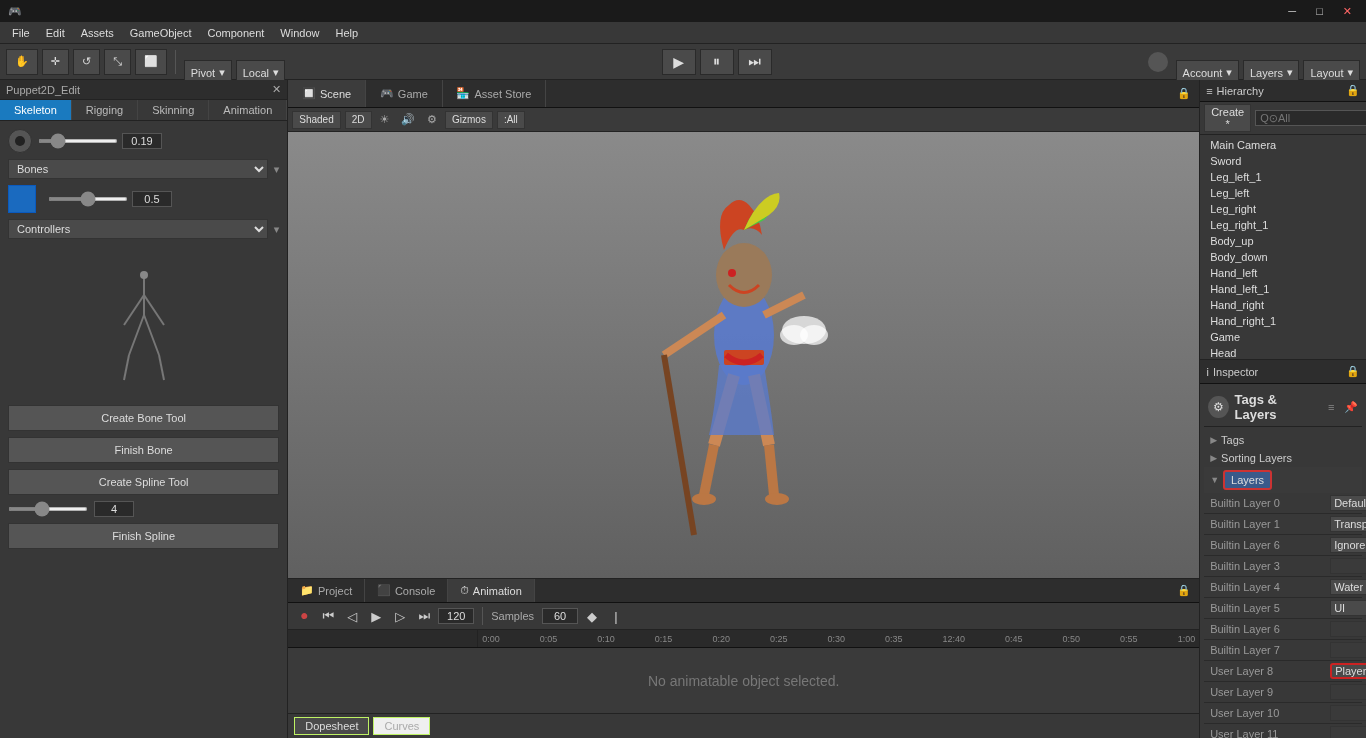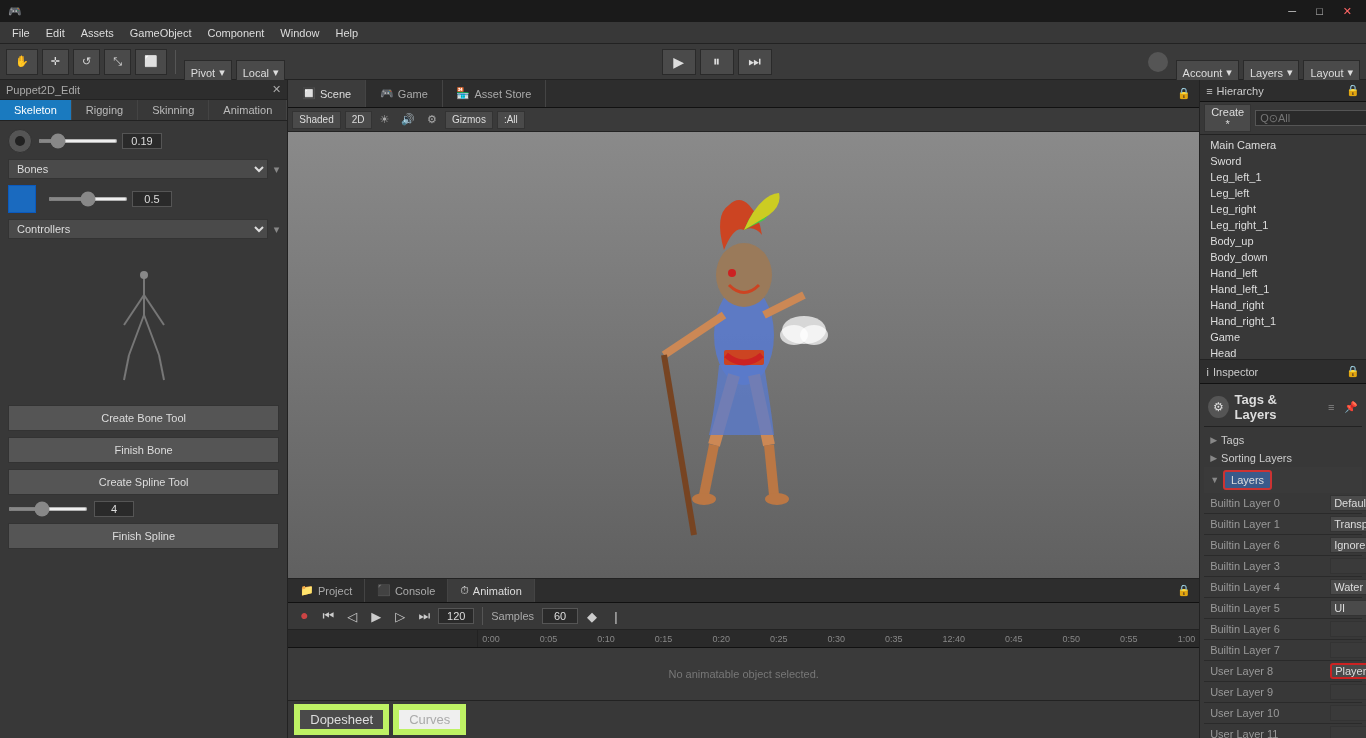--- a/index.html
+++ b/index.html
@@ -330,35 +330,35 @@
     #timeline-area {
       flex: 1;
       background: #3a3a3a;
       position: relative;
       display: flex;
       align-items: center;
       justify-content: center;
     }
     .no-anim-text {
       color: #777;
-      font-size: 11px;
+      font-size: 14px;
     }
     #timeline-bottom {
       display: flex;
       align-items: center;
       padding: 3px 6px;
       gap: 4px;
       border-top: 1px solid #222;
     }
     .dopesheet-tab {
       padding: 2px 10px;
       cursor: pointer;
-      font-size: 13px;
+      font-size: 11px;
       color: #aaa;
-      border: 6px solid #bef264;
+      border: 1px solid #bef264;
     }
     .dopesheet-tab.active { background: #4a4a4a; color: #ddd; }
 
     
     #right-panels {
       width: 280px;
       background: #383838;
       border-left: 1px solid #222;
       display: flex;
       flex-direction: column;

